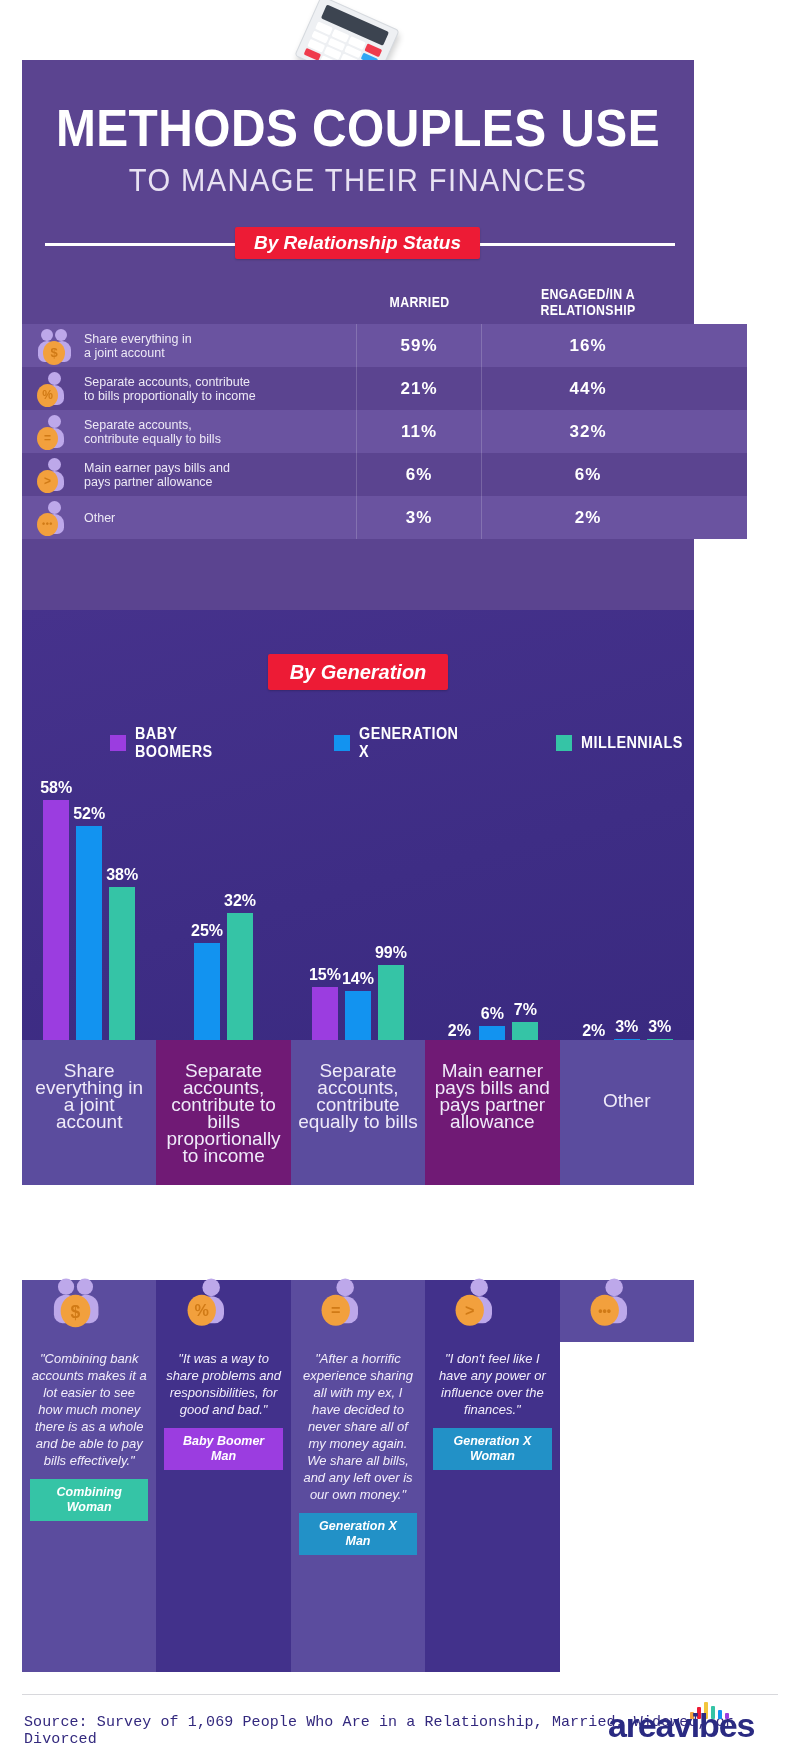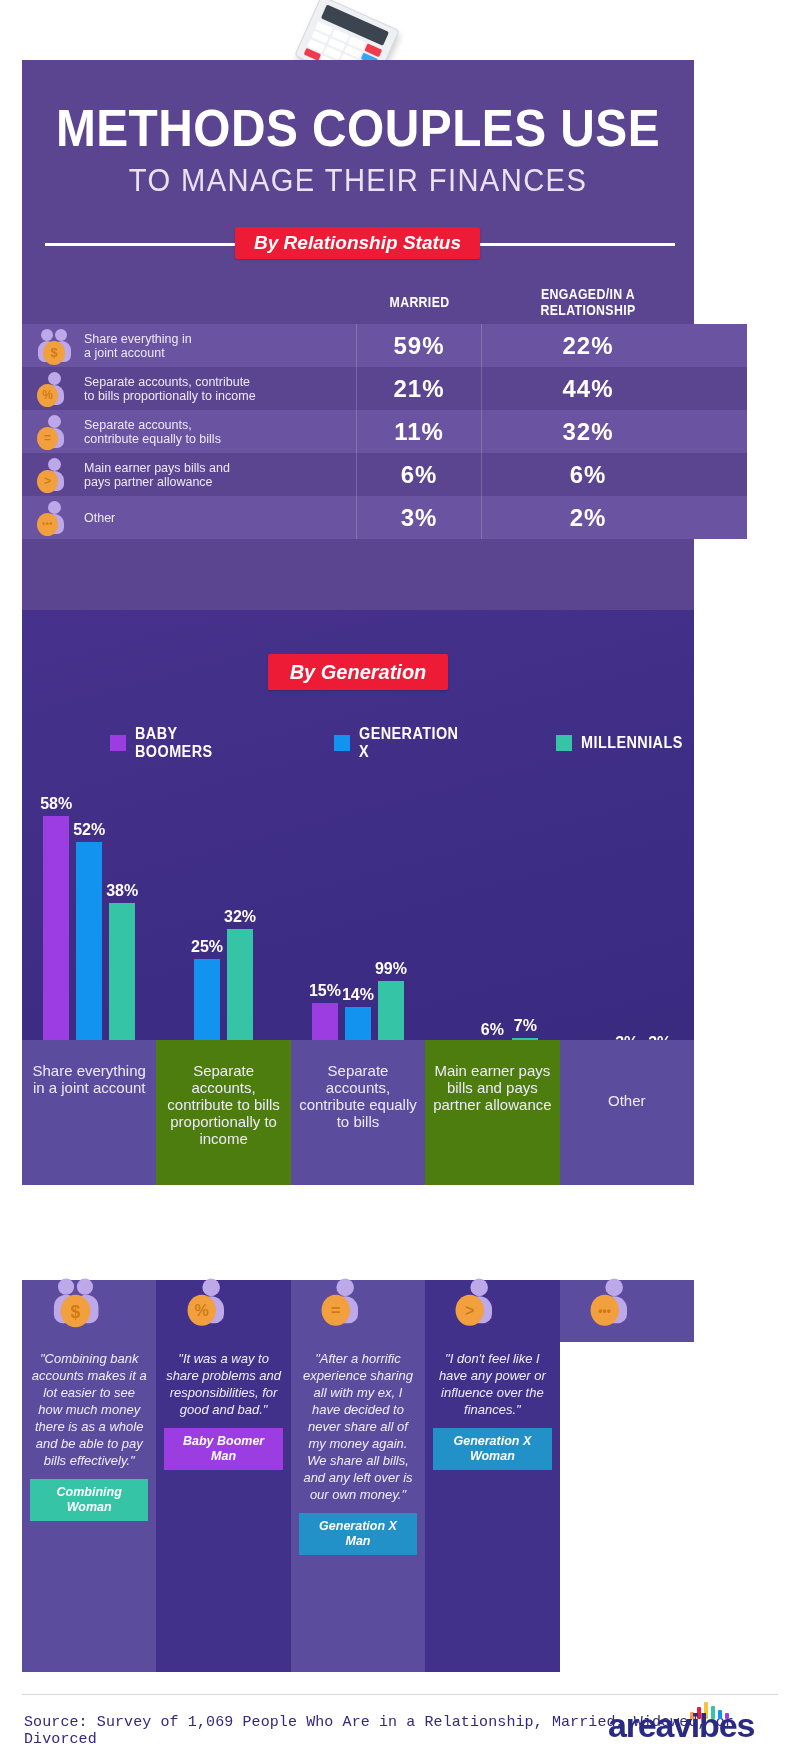--- a/index.html
+++ b/index.html
@@ -85,21 +85,21 @@
   .cell-label {
     width:335px; display:flex; align-items:center; gap:6px; padding-left:10px;
     border-right:1px solid rgba(255,255,255,.18);
   }
   .cell-label .txt {
     color:#ede9f6; font-size:12.5px; line-height:14px;
     font-family:"Liberation Sans Narrow","Liberation Sans",sans-serif;
   }
   .cell-val {
     display:flex; align-items:center; justify-content:center;
-    color:#ffffff; font-size:24px; font-weight:bold; letter-spacing:1px;
+    color:#ffffff; font-size:17px; font-weight:bold; letter-spacing:1px;
     font-family:"Liberation Sans Narrow","Liberation Sans",sans-serif;
   }
   .cell-val.married { width:125px; border-right:1px solid rgba(255,255,255,.18); }
   .cell-val.engaged { width:212px; }
 
   
   .picon { position:relative; width:46px; height:36px; flex:none; }
   .picon .head { position:absolute; border-radius:50%; background:#bda8ea; }
   .picon .body { position:absolute; border-radius:14px 14px 10px 10px; background:#bda8ea; }
   .picon .coin {
@@ -130,44 +130,44 @@
   .leg { display:flex; align-items:center; gap:9px; }
   .leg .sw { width:16px; height:16px; flex:none; }
   .leg .lbl {
     color:#ffffff; font-size:16px; font-weight:bold; letter-spacing:.5px;
     font-family:"Liberation Sans Narrow","Liberation Sans",sans-serif;
     transform:scaleX(0.9); transform-origin:left center;
   }
 
   
   .chart {
-    position:absolute; left:22px; top:770px; width:552px; height:290px;
+    position:absolute; left:22px; top:754px; width:552px; height:290px;
   }
   .groups { position:absolute; left:0; top:0; width:672px; height:290px; display:flex; }
   .group { width:134.4px; height:290px; position:relative; }
   .bars {
     position:absolute; bottom:0; left:0; width:134.4px; height:290px;
     display:flex; align-items:flex-end; justify-content:center; gap:7px;
   }
   .bar-col { width:26px; position:relative; display:flex; flex-direction:column; justify-content:flex-end; align-items:center; height:100%; }
   .bar { width:26px; }
   .bar-lbl {
     position:absolute; width:46px; text-align:center; left:-10px;
     color:#ffffff; font-size:16px; font-weight:bold;
     font-family:"Liberation Sans Narrow","Liberation Sans",sans-serif;
   }
 
   
   .catstrip { position:absolute; left:22px; top:1032px; width:672px; height:145px; display:flex; }
   .cat { width:134.4px; height:145px; display:flex; flex-direction:column;
          align-items:center; justify-content:flex-start; padding-top:22px; }
   .cat.lite { background:#5b4c9e; }
-  .cat.dark { background:#4d7c0f; }
+  .cat.dark { background:#701a75; }
   .cat .cname {
-    color:#efeaf9; font-size:15px; line-height:17px; text-align:center; padding:0 6px;
+    color:#efeaf9; font-size:19px; line-height:17px; text-align:center; padding:0 6px;
     font-family:"Liberation Sans", sans-serif;
   }
 
   
   .caticons { position:absolute; left:22px; top:1272px; width:672px; height:62px; display:flex; }
   .caticon-cell { width:134.4px; display:flex; align-items:center; justify-content:center; }
   .caticon-cell.lite { background:#5b4c9e; }
   .caticon-cell.dark { background:#42318b; }
   .picon.big { width:64px; height:50px; transform:scale(1.35); }
 
@@ -252,21 +252,21 @@
         <span class="picon couple">
           <span class="head h1"></span>
             <span class="head h2"></span>
           <span class="body b1"></span>
             <span class="body b2"></span>
           <span class="coin">$</span>
         </span>
         <span class="txt">Share everything in<br>a joint account</span>
       </div>
       <div class="cell-val married">59%</div>
-      <div class="cell-val engaged">22%</div>
+      <div class="cell-val engaged">16%</div>
     </div>
 
     <div class="trow even">
       <div class="cell-label">
         <span class="picon single">
           <span class="head"></span>
             <span class="body"></span>
           <span class="coin">%</span>
         </span>
         <span class="txt">Separate accounts, contribute<br>to bills proportionally to income</span>

